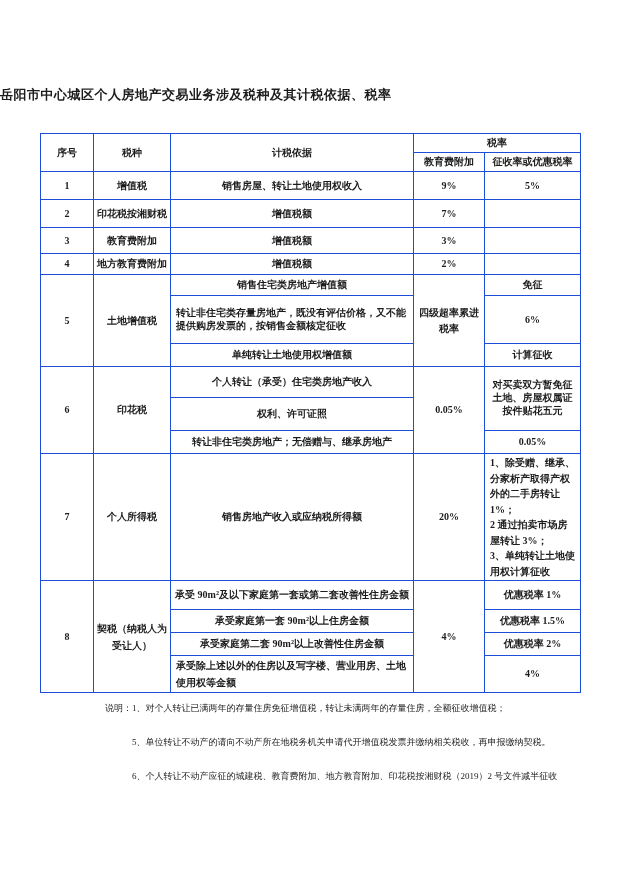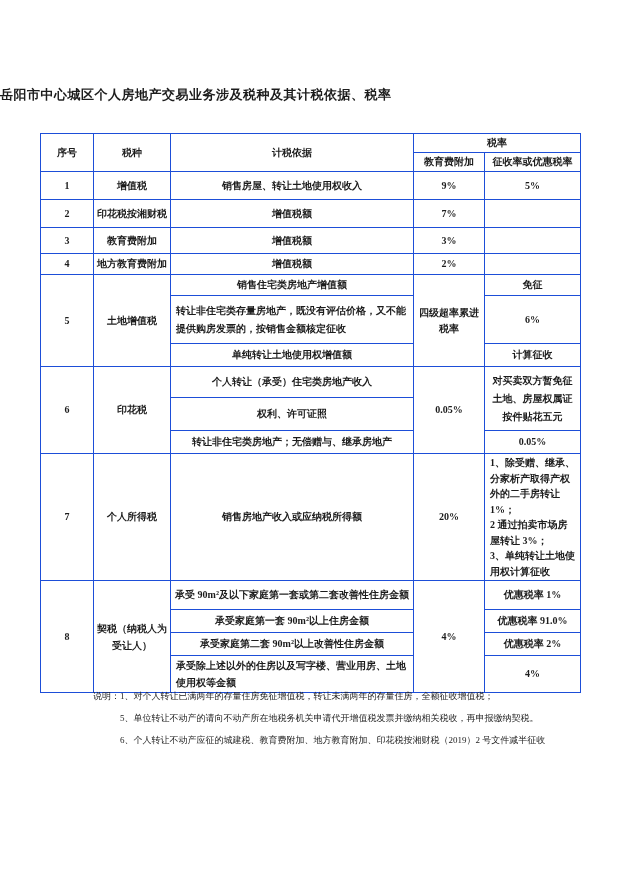--- a/index.html
+++ b/index.html
@@ -32,32 +32,32 @@
   .tax-table th,.tax-table td{
     border:1px solid #1d4ed8;
     text-align:center;
     vertical-align:middle;
     padding:1px 3px;
     font-weight:bold;
     overflow:hidden;
   }
   .tax-table td.left{text-align:left;padding:1px 5px;}
   .tax-table .pre{white-space:pre-line;}
-  .tax-table .lh21{line-height:18px;}
+  .tax-table .lh21{line-height:13px;font-family:Liberation Mono, monospace;}
   .tax-table .lh17{line-height:17px;}
   .tax-table .lh15{line-height:15.5px;}
   .notes{
     position:absolute;
     left:89px;top:683px;
     width:490px;
     font-size:9px;
     line-height:18px;
     color:#222222;
   }
-  .notes p{margin:4px;}
+  .notes p{margin:16px;}
   .notes p.ind{text-indent:27px;}
 </style>
 </head>
 <body>
 
 <div class="page">
 
   <h1 class="title">岳阳市中心城区个人房地产交易业务涉及税种及其计税依据、税率</h1>
 
   <table class="tax-table">
@@ -156,21 +156,21 @@
 
       <tr style="height:29px">
         <td rowspan="4">8</td>
         <td rowspan="4" class="lh17">契税（纳税人为受让人）</td>
         <td>承受 90m²及以下家庭第一套或第二套改善性住房金额</td>
         <td rowspan="4">4%</td>
         <td>优惠税率 1%</td>
       </tr>
       <tr style="height:23px">
         <td>承受家庭第一套 90m²以上住房金额</td>
-        <td>优惠税率 91.0%</td>
+        <td>优惠税率 1.5%</td>
       </tr>
       <tr style="height:23px">
         <td>承受家庭第二套 90m²以上改善性住房金额</td>
         <td>优惠税率 2%</td>
       </tr>
       <tr style="height:36px">
         <td class="left lh17">承受除上述以外的住房以及写字楼、营业用房、土地使用权等金额</td>
         <td>4%</td>
       </tr>
     </tbody>

